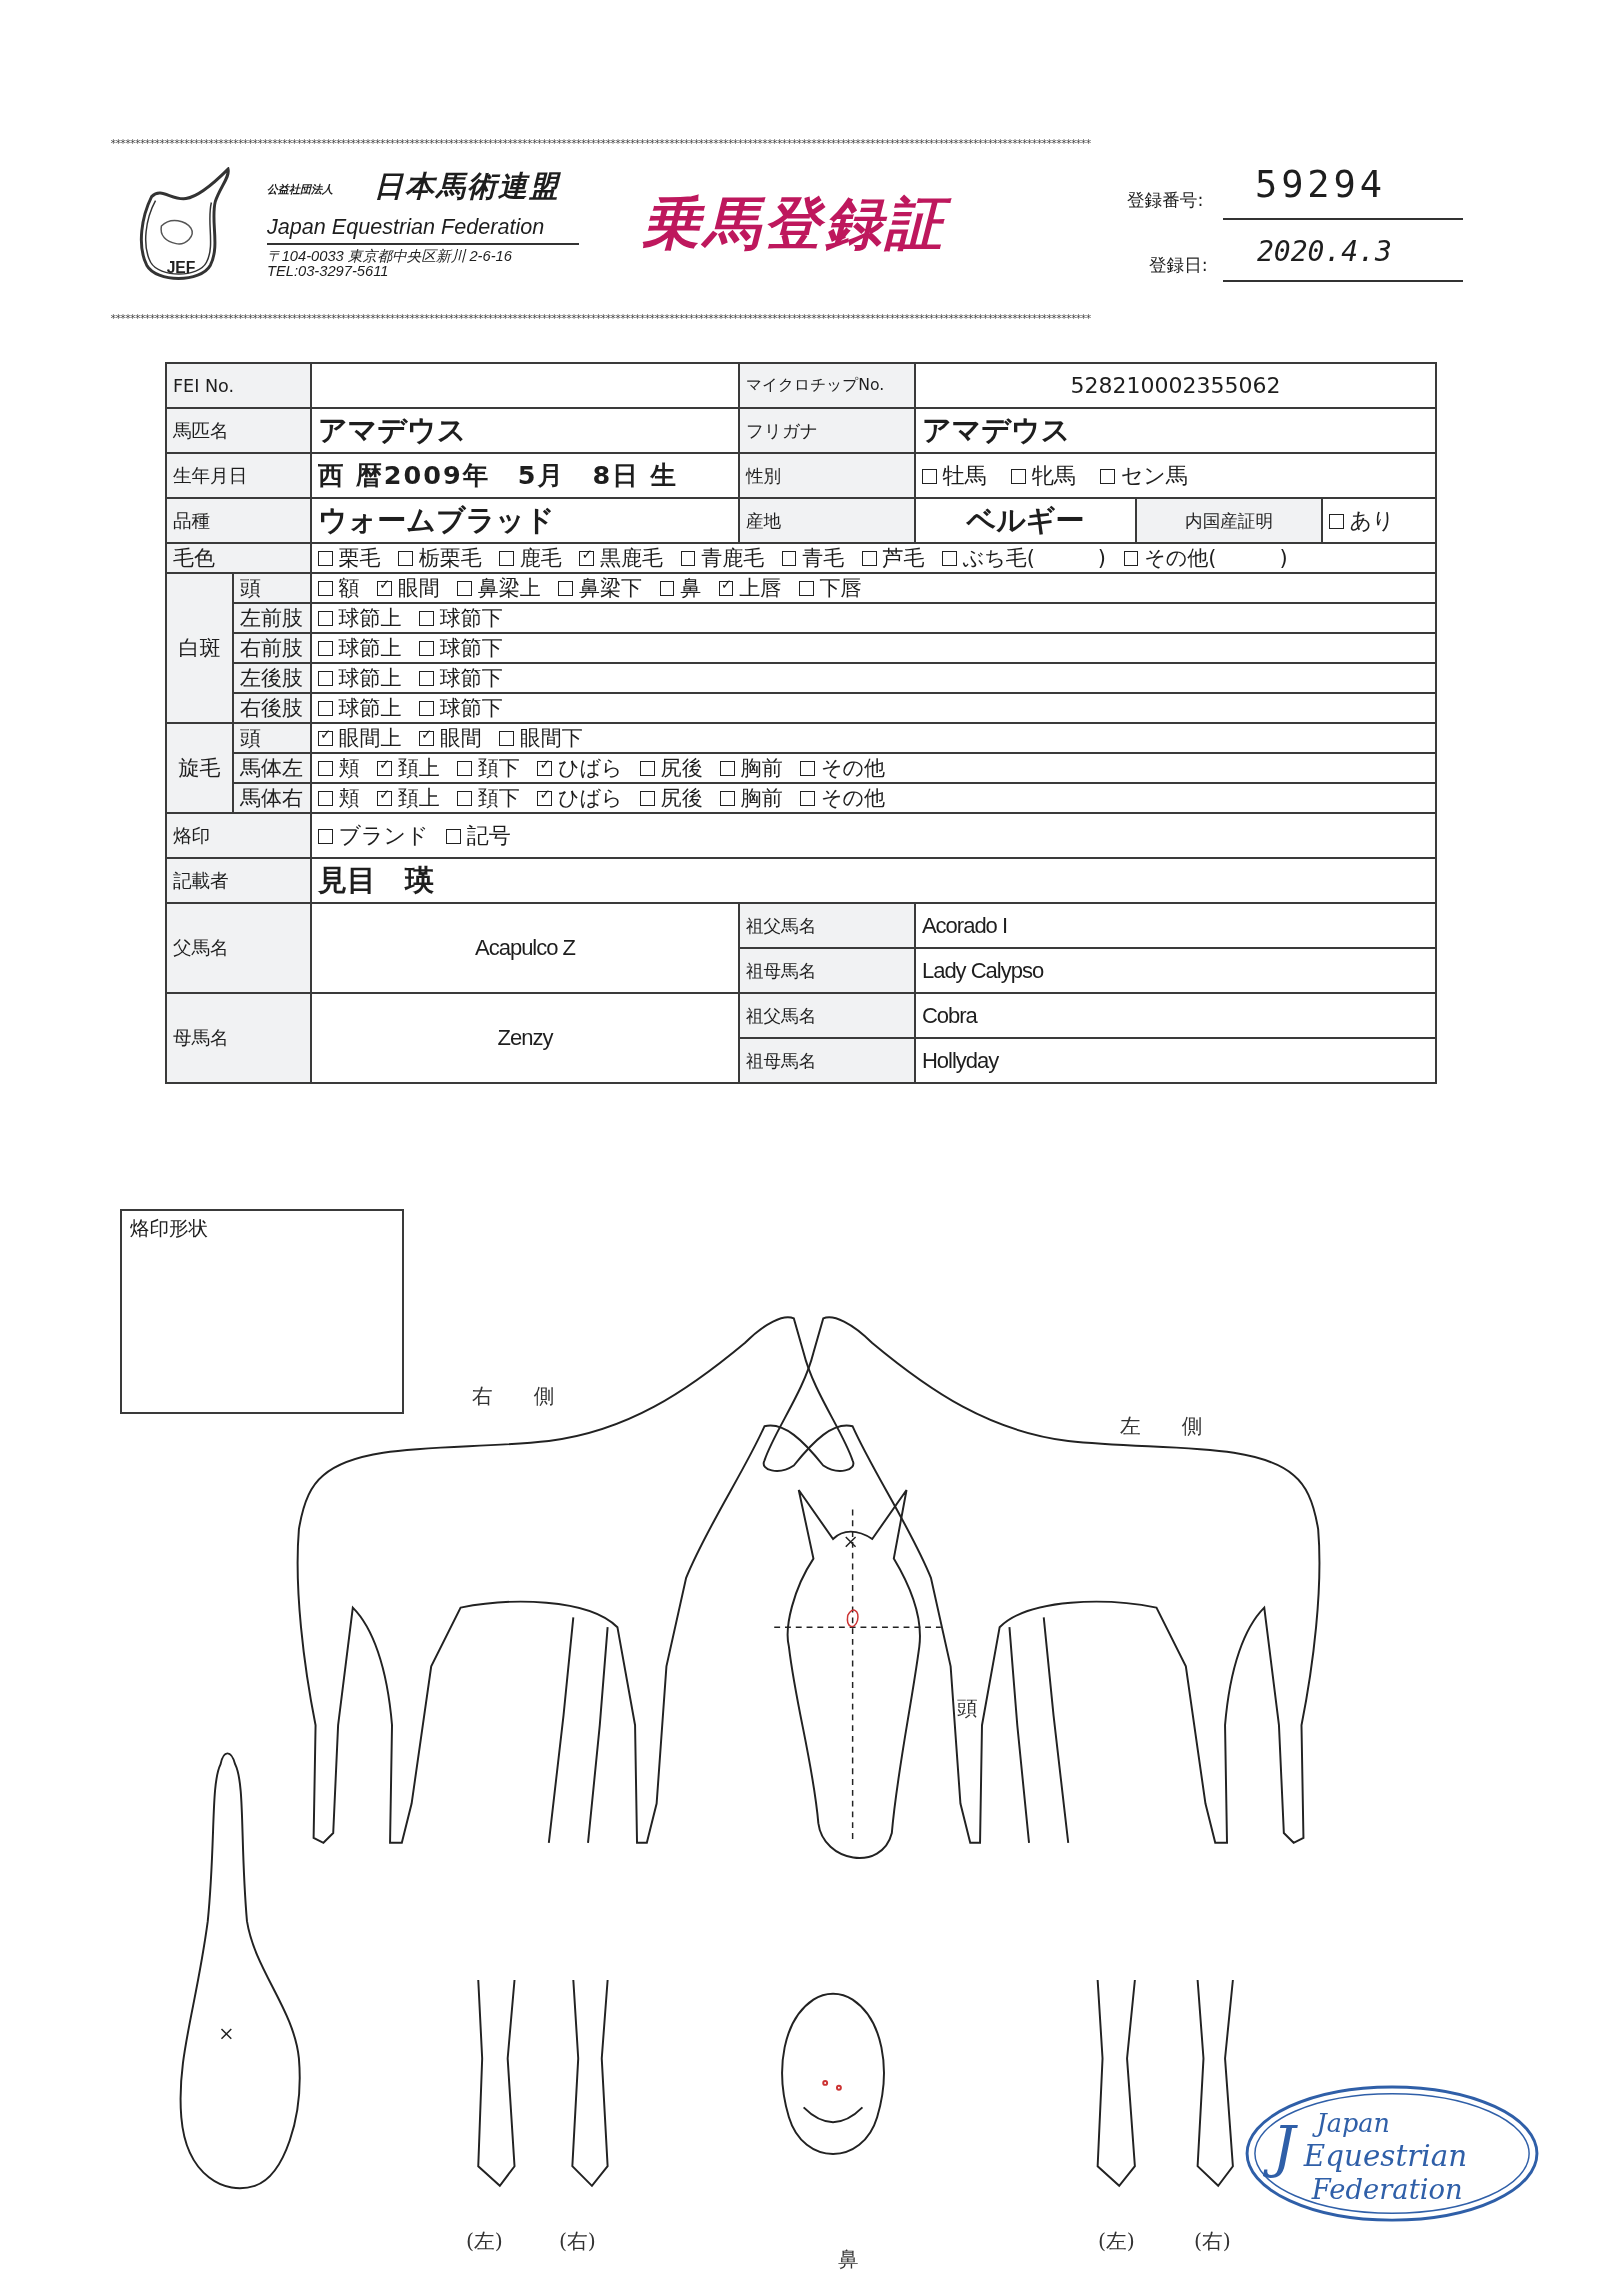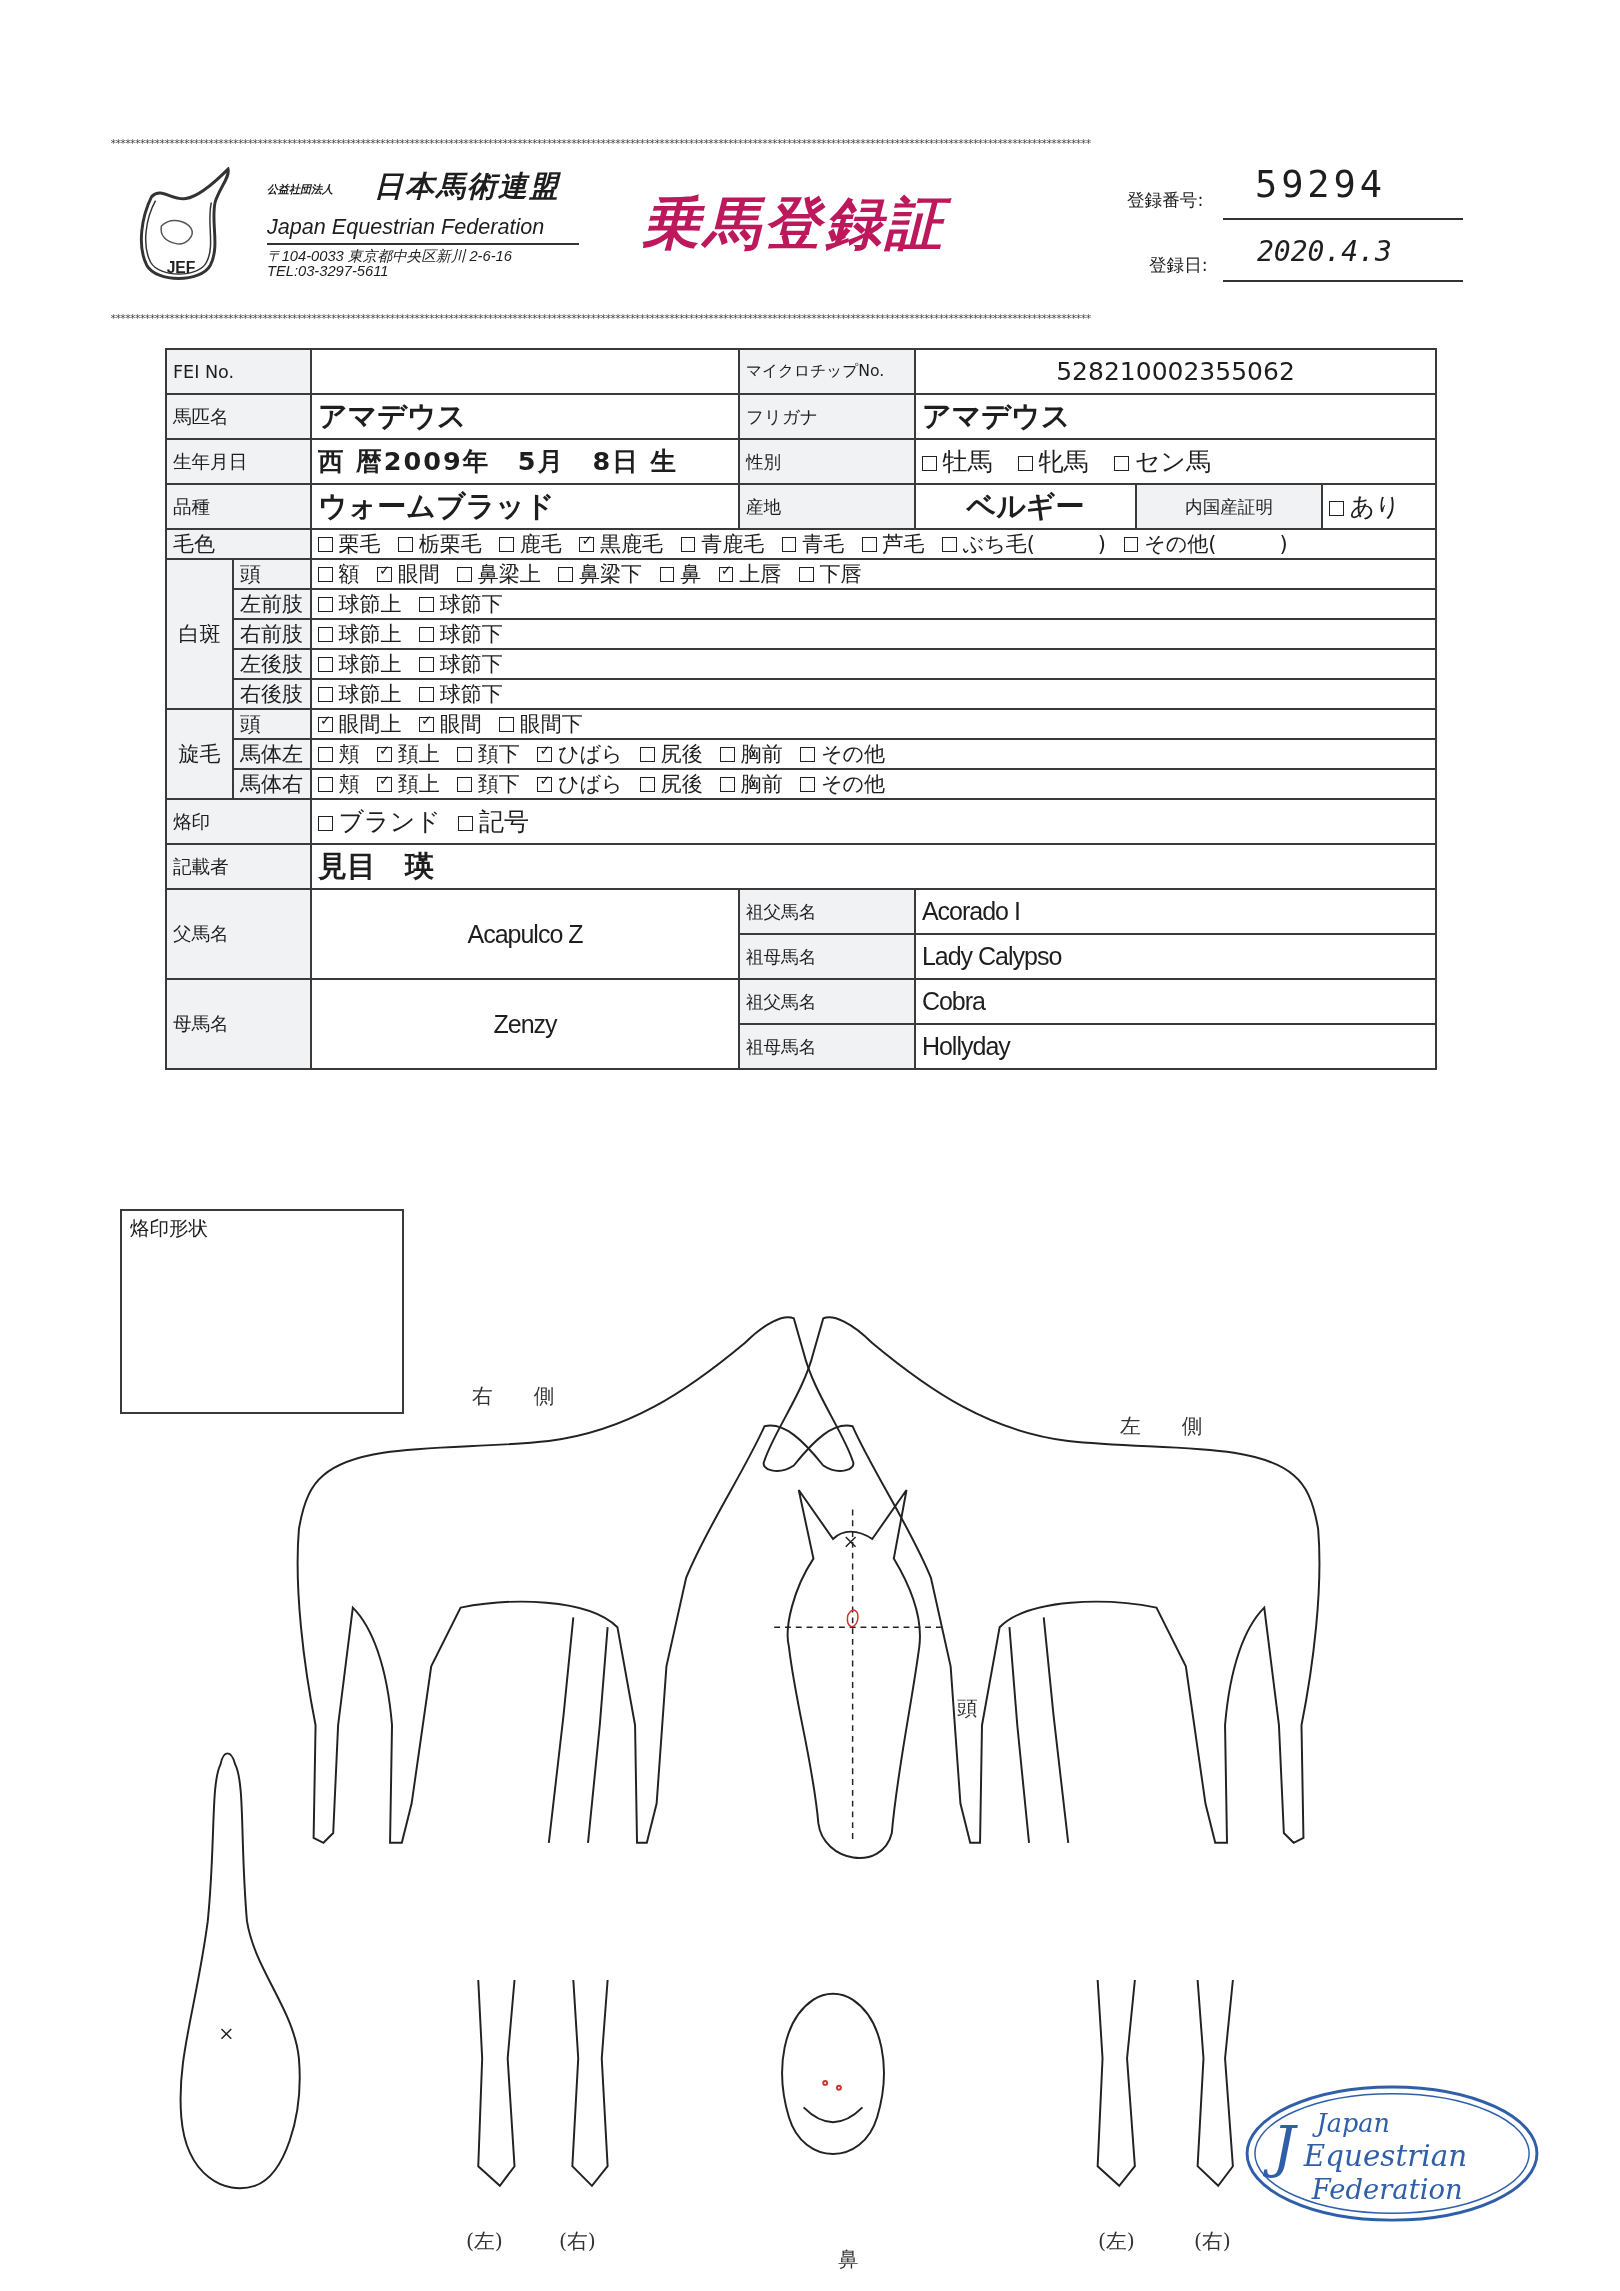--- a/index.html
+++ b/index.html
@@ -19,25 +19,25 @@
   .org-en { position: absolute; left: 267px; top: 214px; font-family: "Liberation Sans", sans-serif; font-size: 21.6px; font-style: italic; }
   .org-rule { position: absolute; left: 267px; top: 243px; width: 312px; border-top: 2px solid #333; }
   .org-addr { position: absolute; left: 267px; top: 249px; font-family: "Liberation Sans", sans-serif; font-size: 14.7px; font-style: italic; line-height: 14.7px; }
   .doc-title { position: absolute; left: 642px; top: 186px; font-size: 57px; font-weight: bold; font-style: italic; letter-spacing: 3.9px; color: #be185d; }
   .reg-label { position: absolute; font-size: 17.6px; }
   .reg-value { position: absolute; font-family: "DejaVu Sans Mono", monospace; font-size: 37px; }
   .reg-line { position: absolute; border-top: 2.9px solid #333; width: 240px; left: 1223px; }
 
   
   table.form {
-    position: absolute; left: 165px; top: 348px; width: 1270px;
+    position: absolute; left: 165px; top: 362px; width: 1270px;
     border-collapse: collapse; table-layout: fixed;
   }
   table.form td {
-    border: 2.9px solid #3a3a3a; padding: 0 5.9px; font-size: 25px; height: 43px;
+    border: 2.9px solid #3a3a3a; padding: 0 5.9px; font-size: 22px; height: 43px;
     white-space: nowrap; overflow: hidden; vertical-align: middle;
   }
   table.form td.lbl { background: #f1f2f3; font-size: 18.6px; }
   table.form td.sm { font-size: 17.6px; }
   table.form tr.tight td { height: 27.4px; font-size: 21px; padding-top: 0; padding-bottom: 0; }
   .big { font-size: 29px !important; font-weight: bold; }
   .center { text-align: center; }
   .cb { display: inline-block; margin-right: 17.6px; }
   .cb .box {
     display: inline-block; width: 12.7px; height: 12.7px; border: 1.8px solid #222;

